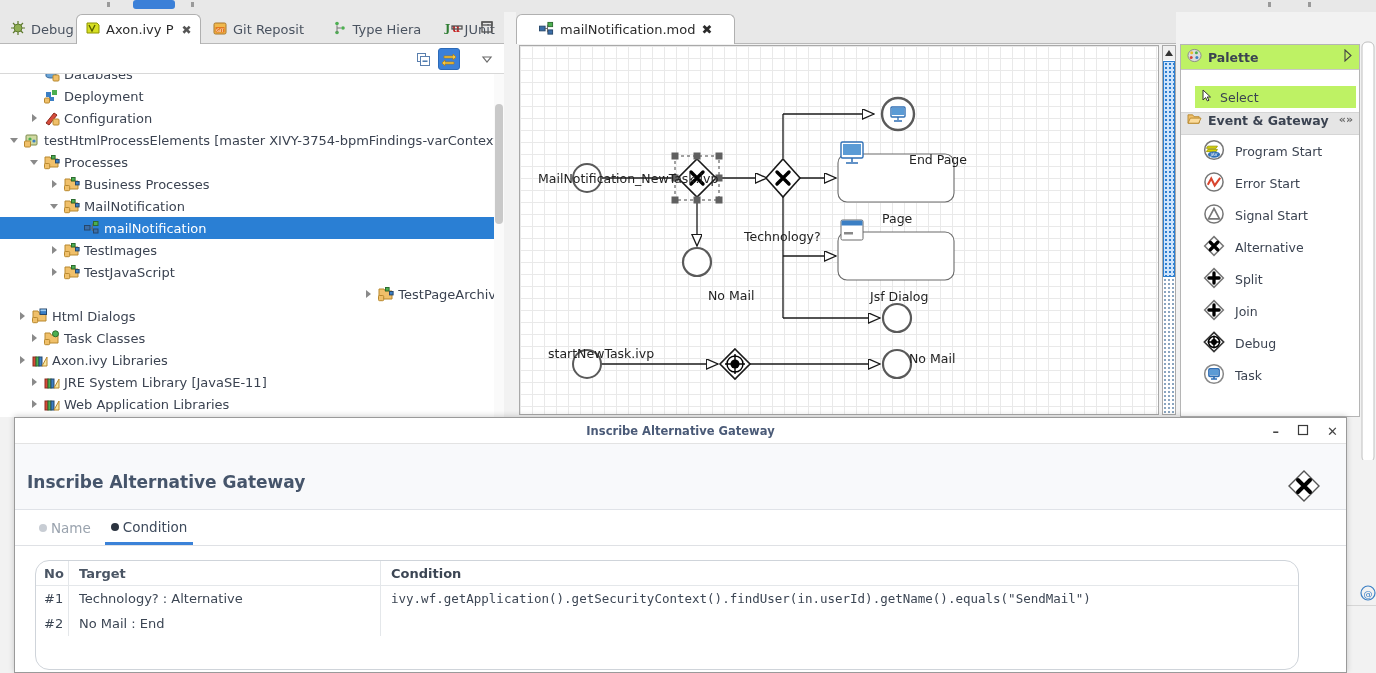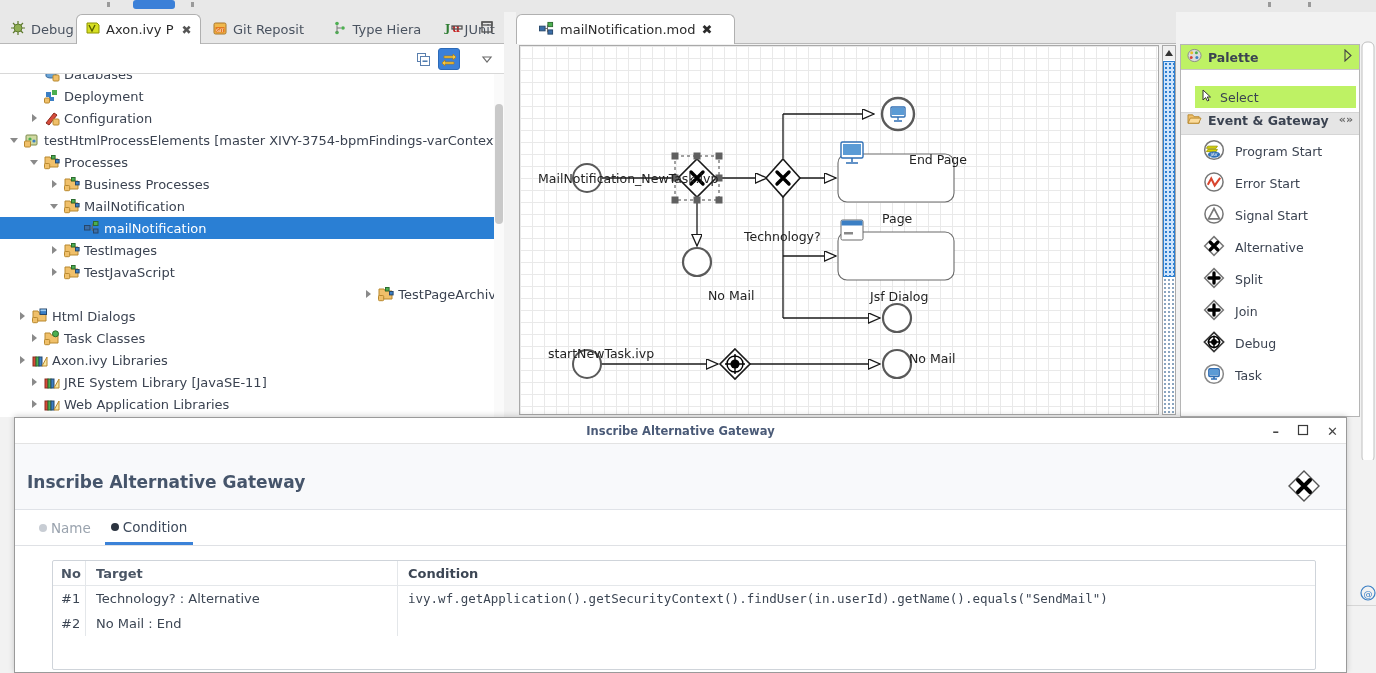--- a/index.html
+++ b/index.html
@@ -137,21 +137,21 @@
   }
   .dlg-wbtns { position:absolute; right:8px; top:0; height:26px; display:flex; align-items:center; gap:18px; color:#444; font-size:13px; }
   .dlg-head { position:relative; height:66px; background:#f8f9fb; border-bottom:1px solid #e0e3e8; }
   .dlg-head .htitle { position:absolute; left:12px; top:28px; font-size:17px; font-weight:bold; color:#46556b; }
   .dlg-head .hicon { position:absolute; right:25px; top:25px; }
   .dlg-tabs { height:36px; background:#ffffff; border-bottom:1px solid #dfe1e5; display:flex; align-items:flex-end; padding-left:18px; gap:8px; }
   .dtab { height:34px; display:flex; align-items:center; gap:4px; padding:0 6px; font-size:13.5px; color:#9aa3ae; }
   .dtab.active { color:#3d4a5c; border-bottom:3px solid #3b82d8; }
   .dot { width:8px; height:8px; border-radius:50%; display:inline-block; }
   .tblwrap { position:relative; height:127px; padding:14px 0 0 20px; }
-  .tbl { width:1264px; border:1px solid #cfd4da; border-radius:2px; background:#ffffff; height:110px; position:relative; overflow:hidden;margin-left:17px; }
+  .tbl { width:1264px; border:1px solid #cfd4da; border-radius:14px; background:#ffffff; height:110px; position:relative; overflow:hidden; }
   .tbl-head { display:flex; height:25px; align-items:center; font-size:13px; font-weight:bold; color:#4a5564; border-bottom:1px solid #e4e7ea; }
   .tbl-row { display:flex; height:25px; align-items:center; font-size:13px; color:#3c4654; }
   .c-no { width:32px; padding-left:8px; flex:none; }
   .c-target { width:312px; padding-left:10px; flex:none; border-left:1px solid #e4e7ea; height:100%; display:flex; align-items:center; }
   .c-cond { flex:1; padding-left:10px; border-left:1px solid #e4e7ea; height:100%; display:flex; align-items:center;
             font-family:"DejaVu Sans Mono","Liberation Mono",monospace; font-size:12.5px; color:#3c4654; }
   .tbl-head .c-target, .tbl-head .c-cond { font-family:"DejaVu Sans","Liberation Sans",sans-serif; font-size:13px; }
 </style>
 </head>
 <body>

